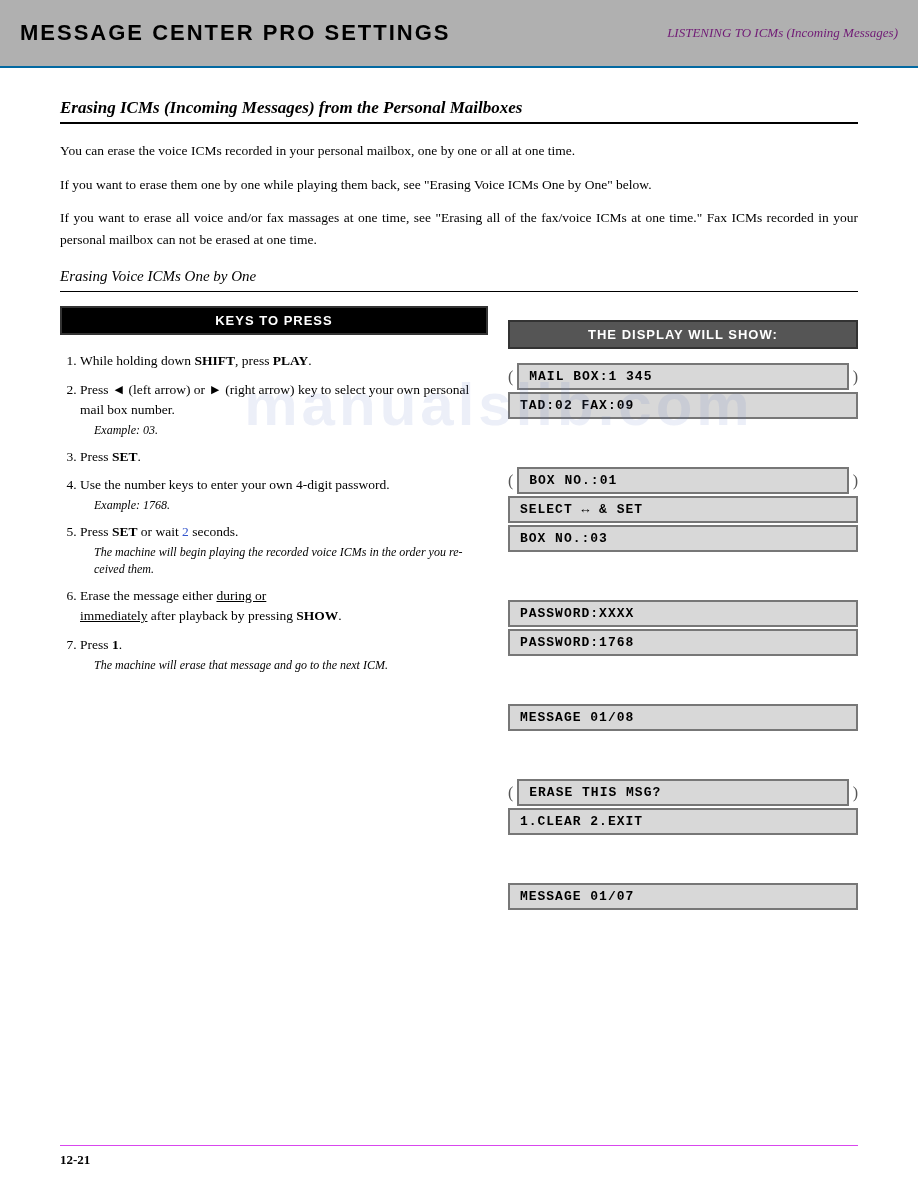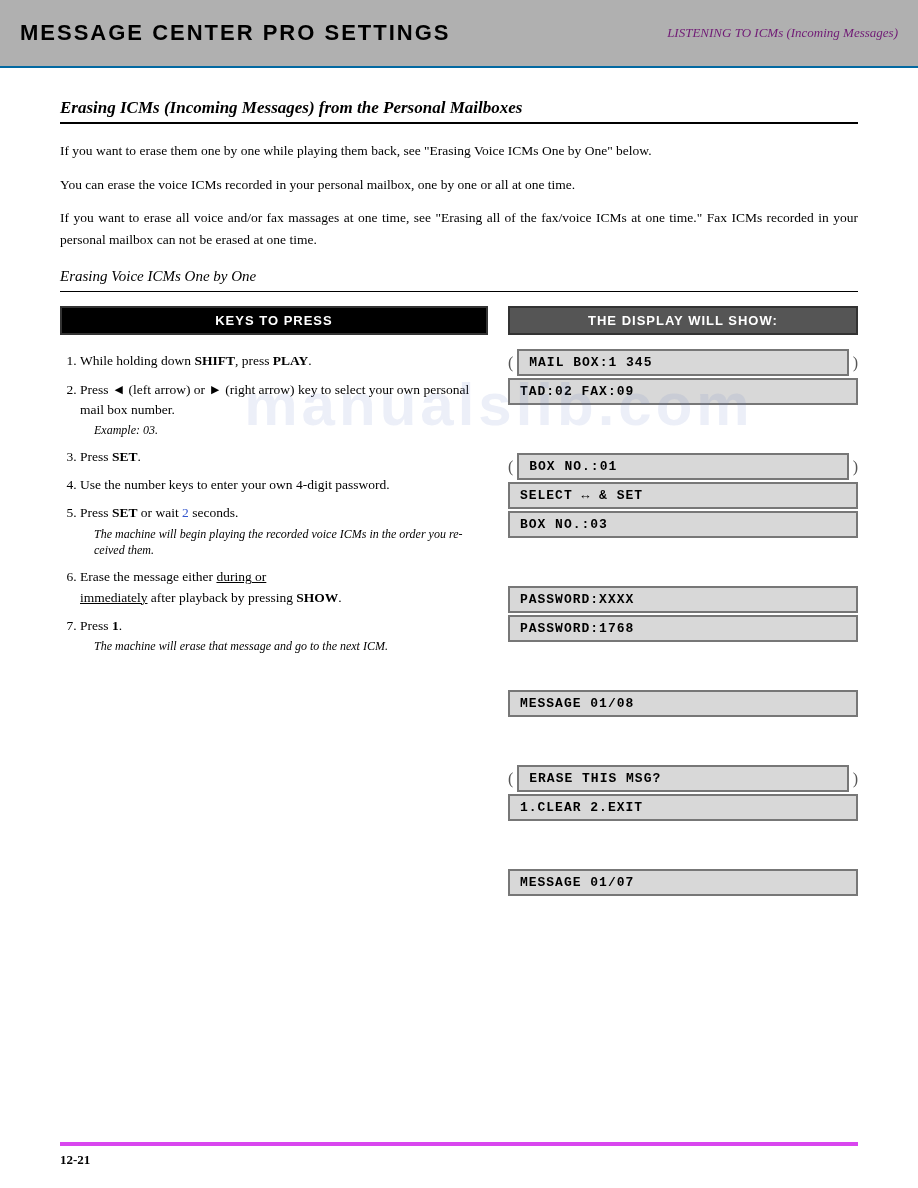--- a/index.html
+++ b/index.html
@@ -98,20 +98,21 @@
       min-width: 0;
     }
 
     .right-col {
       flex: 0.9;
       min-width: 0;
       display: flex;
       flex-direction: column;
       gap: 6px;
       padding-top: 0px;
+      margin-top: 14px;
     }
 
     
     .keys-header {
       background: #000000;
       color: #fff;
       text-align: center;
       font-family: Arial, sans-serif;
       font-size: 13px;
       font-weight: bold;
@@ -189,21 +190,21 @@
     .display-spacer {
       height: 18px;
     }
 
     
     .footer {
       position: absolute;
       bottom: 20px;
       left: 60px;
       right: 60px;
-      border-top: 4px solid #d946ef;
+      border-top: 1px solid #d946ef;
       padding-top: 6px;
     }
     .footer-text {
       font-size: 13px;
       font-weight: bold;
     }
 
     
     .watermark {
       position: absolute;
@@ -247,22 +248,22 @@
   </div>
 
   <div class="content">
 
     <div class="section-title-line">
       <div class="section-title">
         <em>Erasing ICMs (Incoming Messages) from the Personal Mailboxes</em>
       </div>
     </div>
 
+    <p class="body-para">You can erase the voice ICMs recorded in your personal mailbox, one by one or all at one time.</p>
     <p class="body-para">If you want to erase them one by one while playing them back, see "Erasing Voice ICMs One by One" below.</p>
-    <p class="body-para">You can erase the voice ICMs recorded in your personal mailbox, one by one or all at one time.</p>
     <p class="body-para">If you want to erase all voice and/or fax massages at one time, see "Erasing all of the fax/voice ICMs at one time." Fax ICMs recorded in your personal mailbox can not be erased at one time.</p>
 
     <div class="subsection-line">
       <div class="subsection-title">Erasing Voice ICMs One by One</div>
     </div>
 
     <div class="two-col">
 
       <div class="left-col">
         <div class="keys-header">KEYS TO PRESS</div>
@@ -277,20 +278,21 @@
             <span>Press ◄ (left arrow) or ► (right arrow) key to select your own personal mail box number.</span>
             <div class="step-note">Example: 03.</div>
           </li>
 
           <li>
             <span>Press </span><span class="bold">SET</span><span>.</span>
           </li>
 
           <li>
             <span>Use the number keys to enter your own 4-digit password.</span>
+            <div class="step-note">Example: 1768.</div>
           </li>
 
           <li>
             <span>Press </span><span class="bold">SET</span><span> or wait </span><span style="color:#3355cc;">2</span><span> seconds.</span>
             <div class="step-note">The machine will begin playing the re­corded voice ICMs in the order you re­ceived them.</div>
           </li>
 
           <li>
             <span>Erase the message either </span><span class="underline">during or</span><br>
             <span class="underline">immediately</span><span> after playback by pressing </span><span class="bold">SHOW</span><span>.</span>

